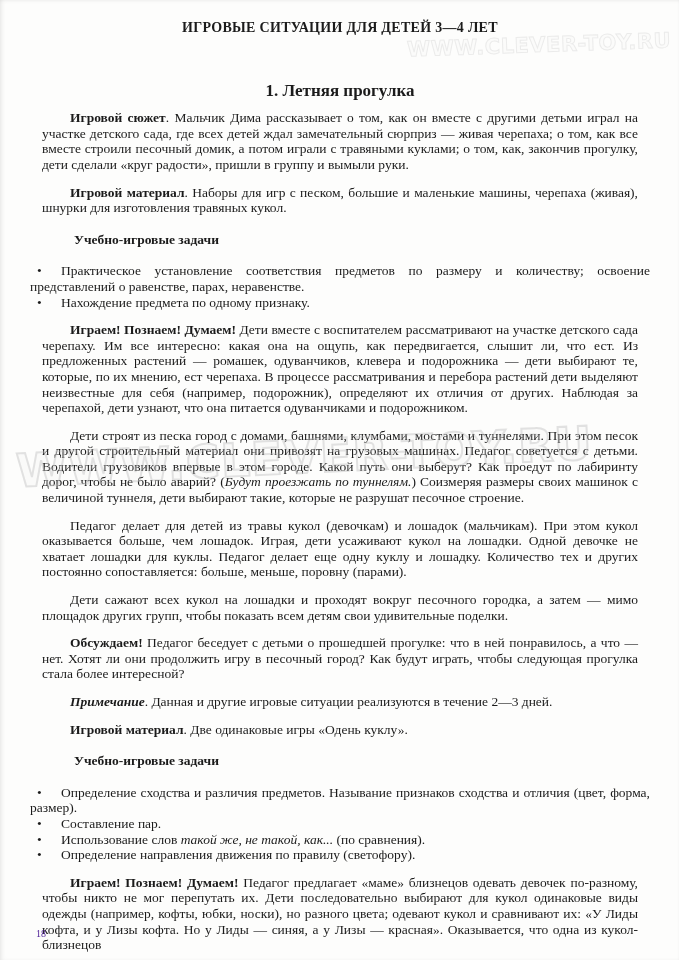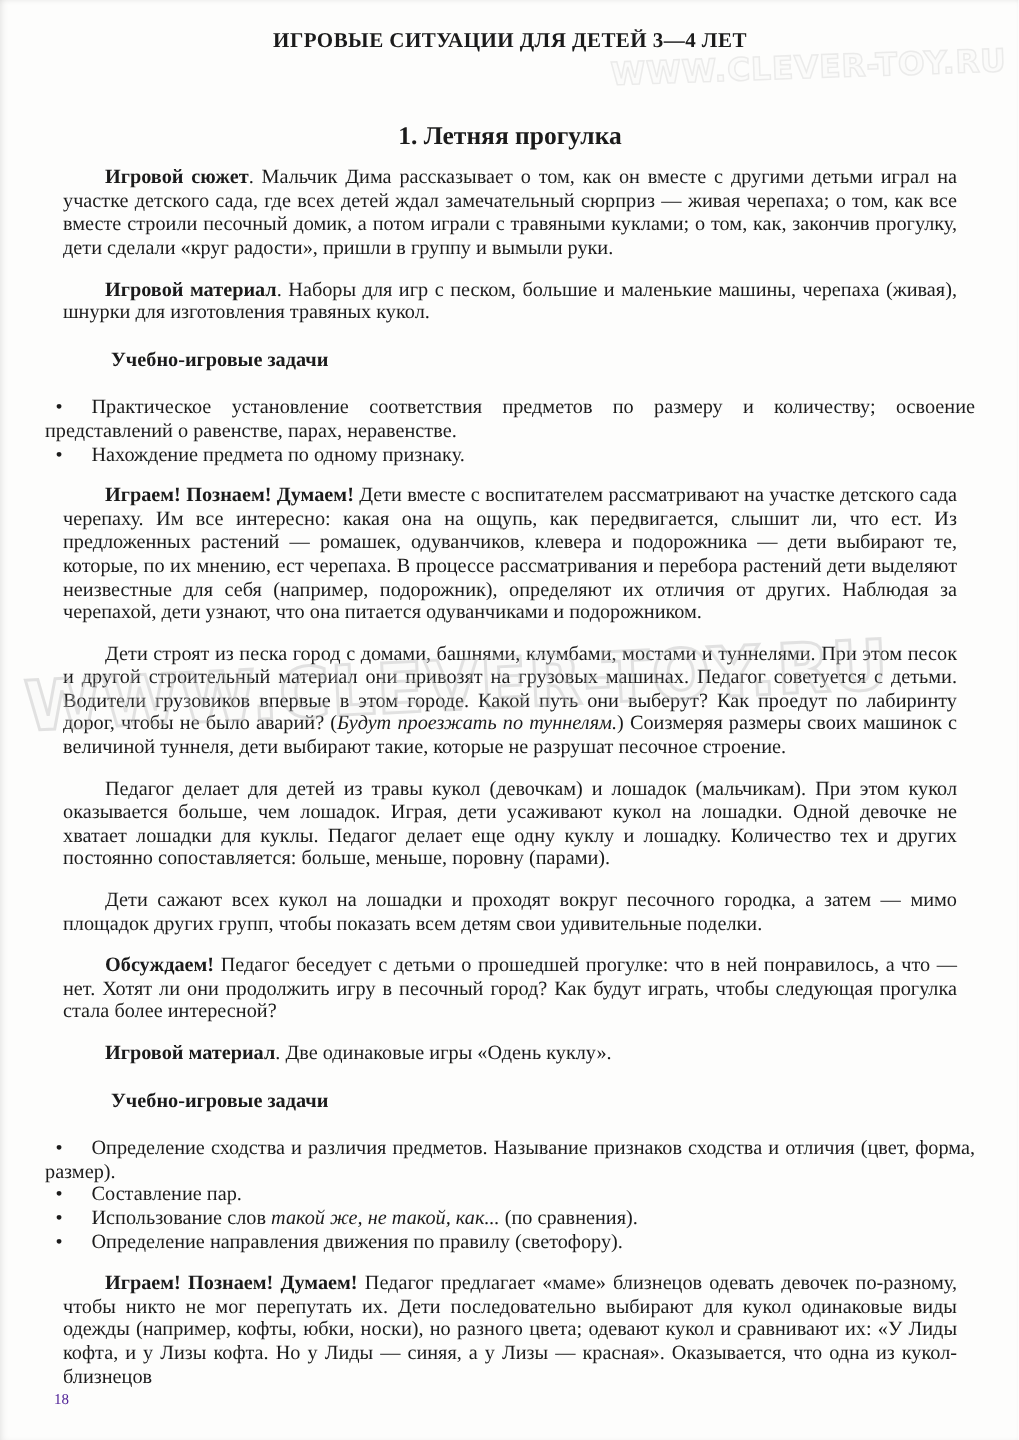--- a/index.html
+++ b/index.html
@@ -79,20 +79,21 @@
     <div class="sub"><span class="sb">Учебно-игровые задачи</span></div>
 
     <div class="li"><span class="blt">•</span><span><span>Практическое установление соответствия предметов по размеру и количеству; освоение представлений о равенстве, парах, неравенстве.</span></span></div>
     <div class="li"><span class="blt">•</span><span><span>Нахождение предмета по одному признаку.</span></span></div>
 
     <div class="p"><span class="sb">Играем! Познаем! Думаем!</span><span> Дети вместе с воспитателем рассматривают на участке детского сада черепаху. Им все интересно: какая она на ощупь, как передвигается, слышит ли, что ест. Из предложенных растений — ромашек, одуванчиков, клевера и подорожника — дети выбирают те, которые, по их мнению, ест черепаха. В процессе рассматривания и перебора растений дети выделяют неизвестные для себя (например, подорожник), определяют их отличия от других. Наблюдая за черепахой, дети узнают, что она питается одуванчиками и подорожником.</span></div>
     <div class="p"><span>Дети строят из песка город с домами, башнями, клумбами, мостами и туннелями. При этом песок и другой строительный материал они привозят на грузовых машинах. Педагог советуется с детьми. Водители грузовиков впервые в этом городе. Какой путь они выберут? Как проедут по лабиринту дорог, чтобы не было аварий? (</span><span class="si">Будут проезжать по туннелям.</span><span>) Соизмеряя размеры своих машинок с величиной туннеля, дети выбирают такие, которые не разрушат песочное строение.</span></div>
     <div class="p"><span>Педагог делает для детей из травы кукол (девочкам) и лошадок (мальчикам). При этом кукол оказывается больше, чем лошадок. Играя, дети усаживают кукол на лошадки. Одной девочке не хватает лошадки для куклы. Педагог делает еще одну куклу и лошадку. Количество тех и других постоянно сопоставляется: больше, меньше, поровну (парами).</span></div>
     <div class="p"><span>Дети сажают всех кукол на лошадки и проходят вокруг песочного городка, а затем — мимо площадок других групп, чтобы показать всем детям свои удивительные поделки.</span></div>
     <div class="p"><span class="sb">Обсуждаем!</span><span> Педагог беседует с детьми о прошедшей прогулке: что в ней понравилось, а что — нет. Хотят ли они продолжить игру в песочный город? Как будут играть, чтобы следующая прогулка стала более интересной?</span></div>
+    <div class="p"><span class="sbi">Примечание</span><span>. Данная и другие игровые ситуации реализуются в течение 2—3 дней.</span></div>
 
 
     <div class="p"><span class="sb">Игровой материал</span><span>. Две одинаковые игры «Одень куклу».</span></div>
     <div class="sub"><span class="sb">Учебно-игровые задачи</span></div>
 
     <div class="li"><span class="blt">•</span><span><span>Определение сходства и различия предметов. Называние признаков сходства и отличия (цвет, форма, размер).</span></span></div>
     <div class="li"><span class="blt">•</span><span><span>Составление пар.</span></span></div>
     <div class="li"><span class="blt">•</span><span><span>Использование слов </span><span class="si">такой же, не такой, как...</span><span> (по сравнения).</span></span></div>
     <div class="li"><span class="blt">•</span><span><span>Определение направления движения по правилу (светофору).</span></span></div>
 

